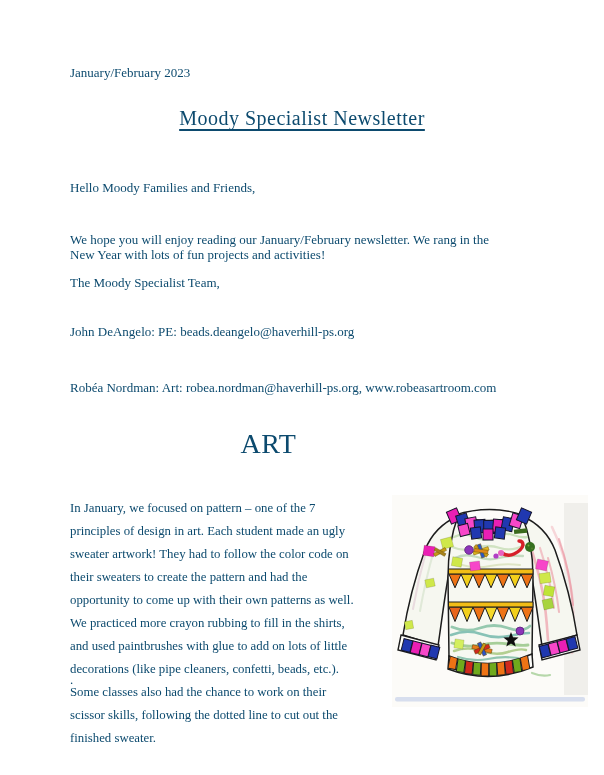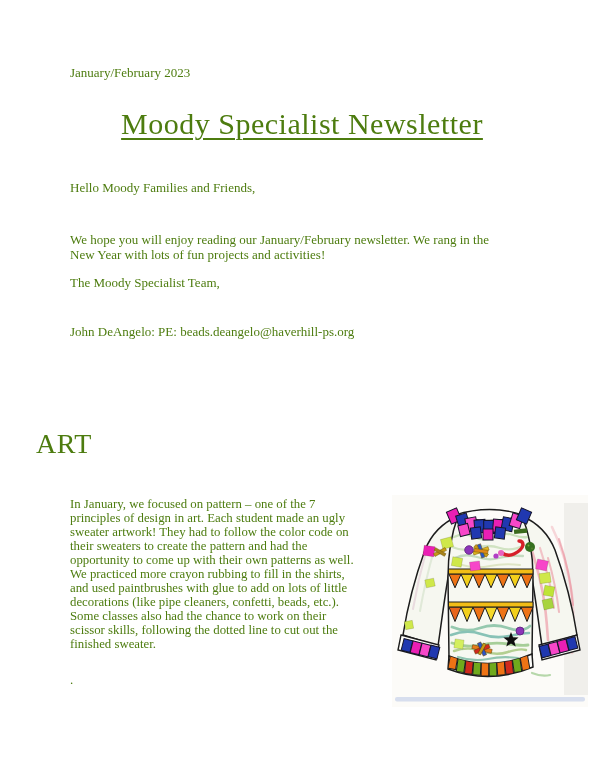--- a/index.html
+++ b/index.html
@@ -3,42 +3,42 @@
 <meta charset="utf-8">
 <title>Moody Specialist Newsletter</title>
 <style>
   html,body{margin:0;padding:0;background:#ffffff;}
   .page{
     position:relative;
     width:604px;height:775px;
     background:#ffffff;
     overflow:hidden;
     font-family:"Liberation Serif","DejaVu Serif",serif;
-    color:#4d7c0f;
+    color:#0c4a6e;
   }
   .abs{position:absolute;margin:0;}
   .body-text{font-size:13px;line-height:15.4px;white-space:nowrap;}
   .para{font-size:13px;line-height:15.4px;white-space:pre-line;}
   .date{left:70px;top:65px;}
   .title{
     left:0;top:107px;width:604px;text-align:center;
-    font-size:30px;font-weight:normal;letter-spacing:0.5px;
+    font-size:20px;font-weight:normal;letter-spacing:0.5px;
     text-decoration:underline;text-decoration-thickness:2px;text-underline-offset:4px;
   }
   .greeting{left:70px;top:180px;text-align:right;}
   .intro{left:70px;top:232px;width:500px;}
   .team{left:70px;top:275px;}
   .contact-1{left:70px;top:324px;}
   .contact-2{left:70px;top:352px;}
   .contact-3{left:70px;top:380px;}
   .art-heading{
-    left:0;top:429px;width:537px;text-align:left;
-    font-size:28px;font-weight:normal;letter-spacing:0.5px;line-height:1.1;padding-left:36px;
-  }
-  .art-par{left:70px;top:497px;width:340px;font-size:12.8px;line-height:14px;white-space:pre-line;}
+    left:0;top:429px;width:537px;text-align:center;
+    font-size:28px;font-weight:normal;letter-spacing:0.5px;line-height:1.1;
+  }
+  .art-par{left:70px;top:497px;width:340px;font-size:12.8px;line-height:23px;white-space:pre-line;}
   .trailing{left:70px;top:672px;}
   .art-photo{
     left:392px;top:495px;width:196px;height:212px;
     background:#fcfbf8;
   }
   .art-photo svg{display:block;}
 </style>
 </head>
 <body>
 
@@ -49,20 +49,21 @@
   <h1 class="abs title">Moody Specialist Newsletter</h1>
 
   <p class="abs body-text greeting">Hello Moody Families and Friends,</p>
 
   <p class="abs para intro">We hope you will enjoy reading our January/February newsletter. We rang in the
 New Year with lots of fun projects and activities!</p>
 
   <p class="abs body-text team">The Moody Specialist Team,</p>
 
   <p class="abs body-text contact-1">John DeAngelo: PE: beads.deangelo@haverhill-ps.org</p>
+  <p class="abs body-text contact-3">Robéa Nordman: Art: robea.nordman@haverhill-ps.org, www.robeasartroom.com</p>
 
   <h2 class="abs art-heading">ART</h2>
 
   <p class="abs art-par">In January, we focused on pattern – one of the 7
 principles of design in art. Each student made an ugly
 sweater artwork! They had to follow the color code on
 their sweaters to create the pattern and had the
 opportunity to come up with their own patterns as well.
 We practiced more crayon rubbing to fill in the shirts,
 and used paintbrushes with glue to add on lots of little

